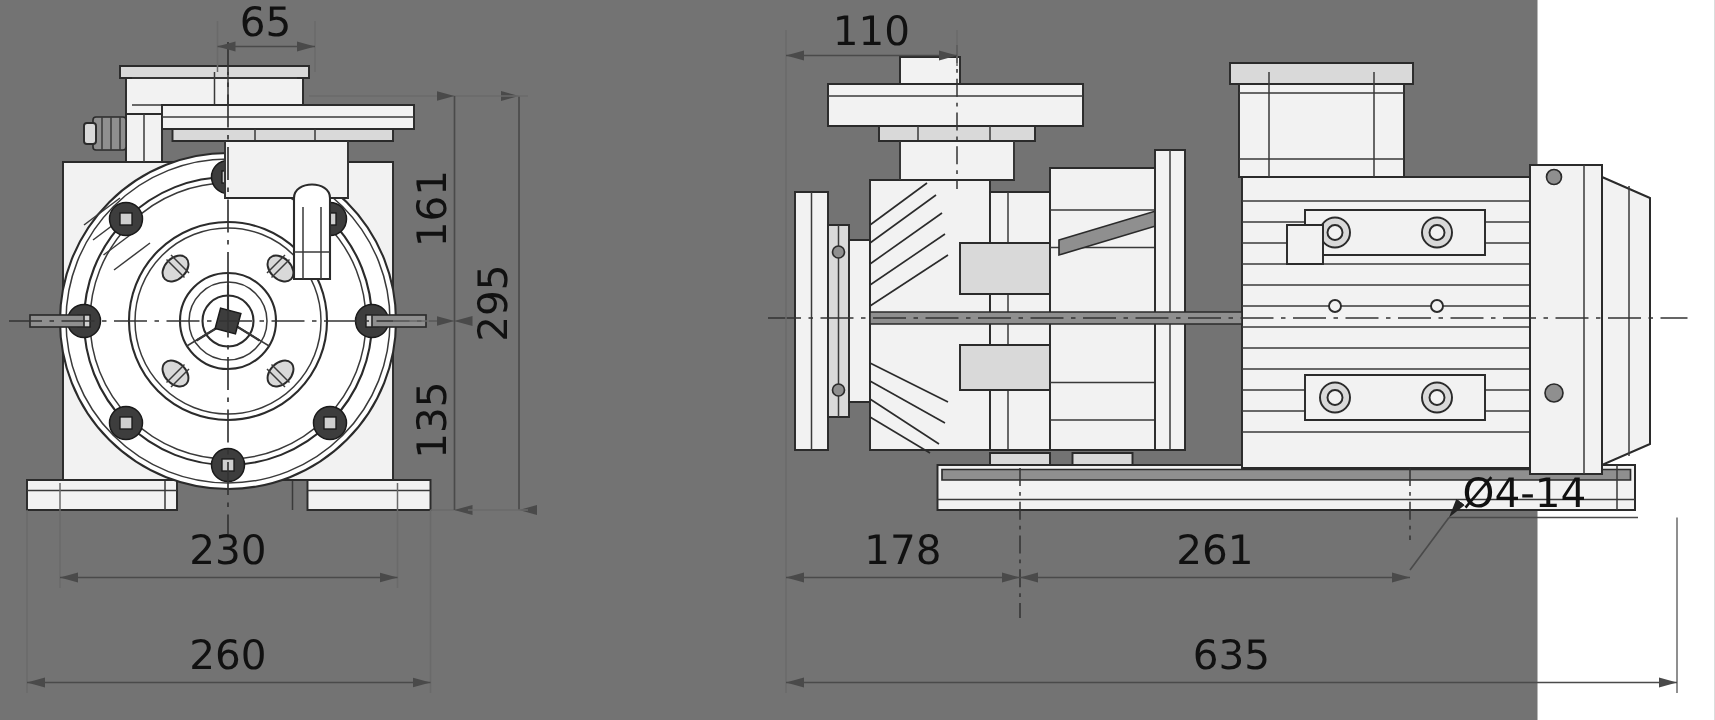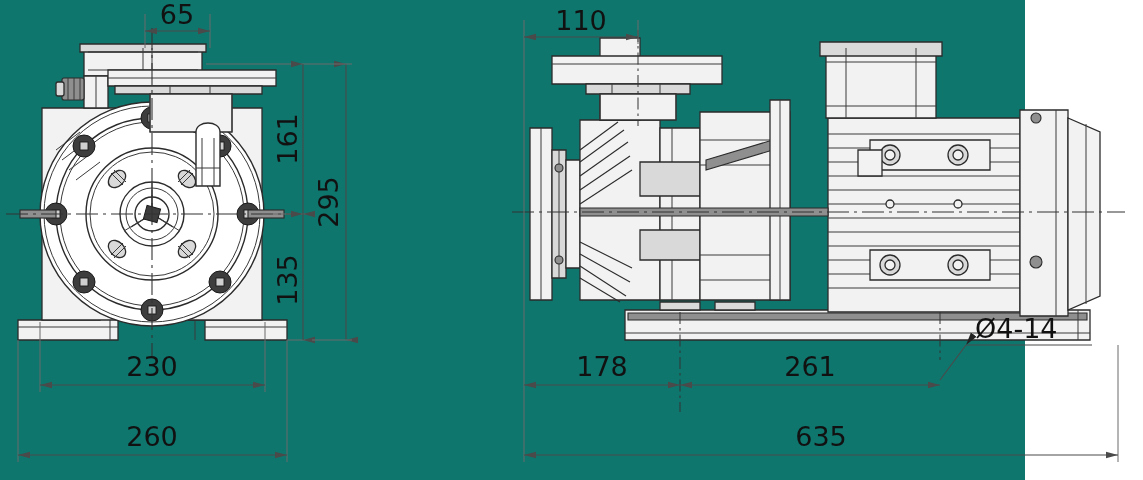--- a/index.html
+++ b/index.html
@@ -10,21 +10,21 @@
   body {
     width: 1143px;
     height: 480px;
     font-family: "DejaVu Sans", "Liberation Sans", sans-serif;
     overflow: hidden;
   }
   #drawing-root {
     position: relative;
     width: 1025px;
     height: 480px;
-    background: #0f766e;
+    background: #737373;
   }
   #drawing-svg {
     position: absolute;
     top: 0;
     left: 0;
     width: 1143px;
     height: 480px;
     display: block;
   }
   .dim-text {

